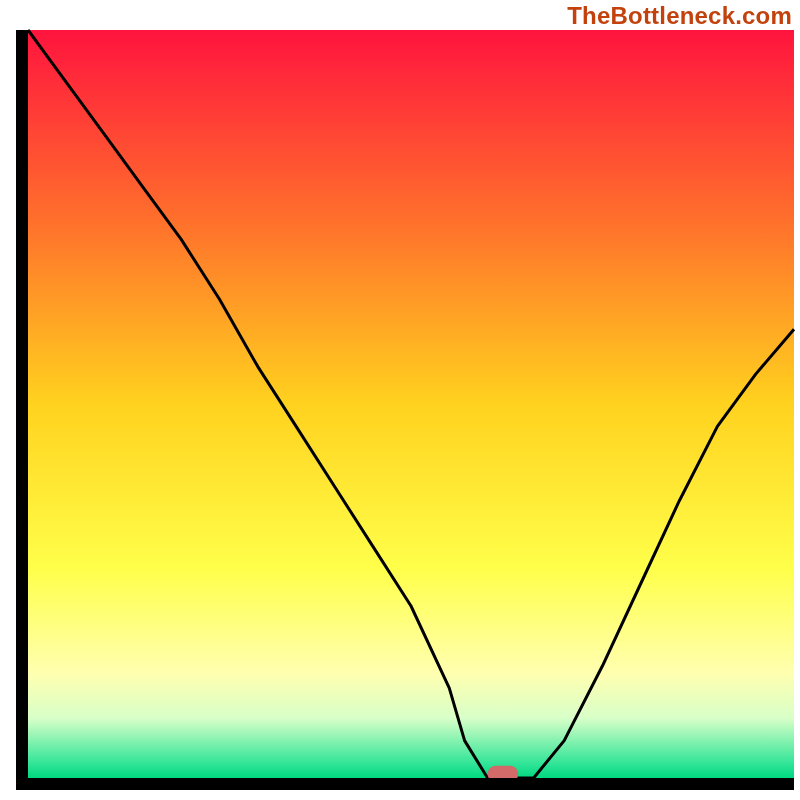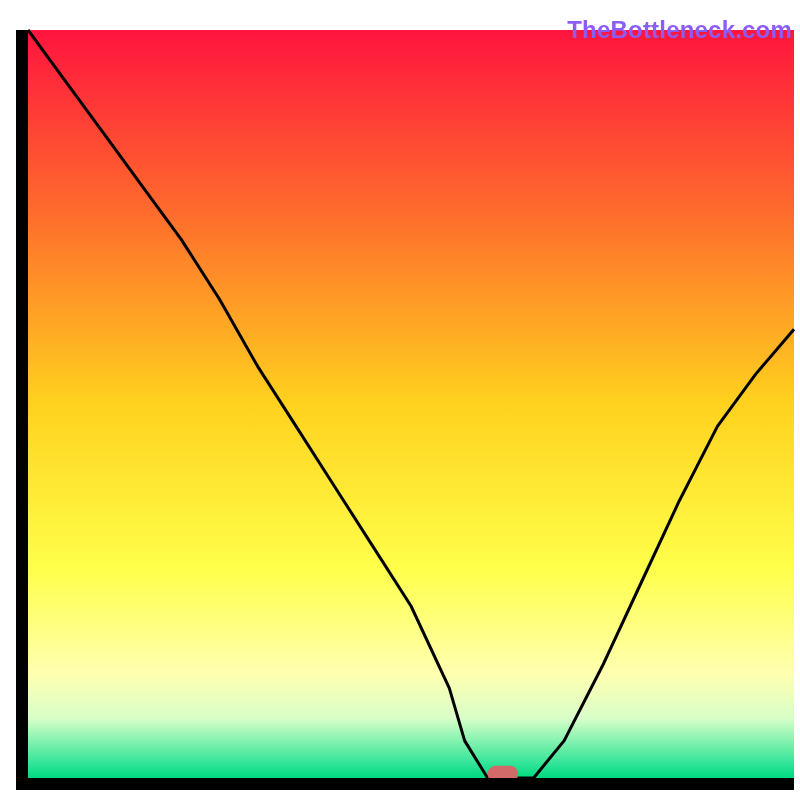--- a/index.html
+++ b/index.html
@@ -9,26 +9,26 @@
     height: 800px;
     background: #ffffff;
   }
   .container {
     position: relative;
     width: 800px;
     height: 800px;
   }
   .watermark {
     position: absolute;
-    top: 16px;
+    top: 2px;
     right: 8px;
     font-family: Arial, Helvetica, sans-serif;
     font-size: 24px;
     font-weight: bold;
-    color: #8b5cf6;
+    color: #c2410c;
     letter-spacing: 0.2px;
     z-index: 5;
   }
   svg {
     position: absolute;
     top: 0;
     left: 0;
   }
 </style>
 </head>

